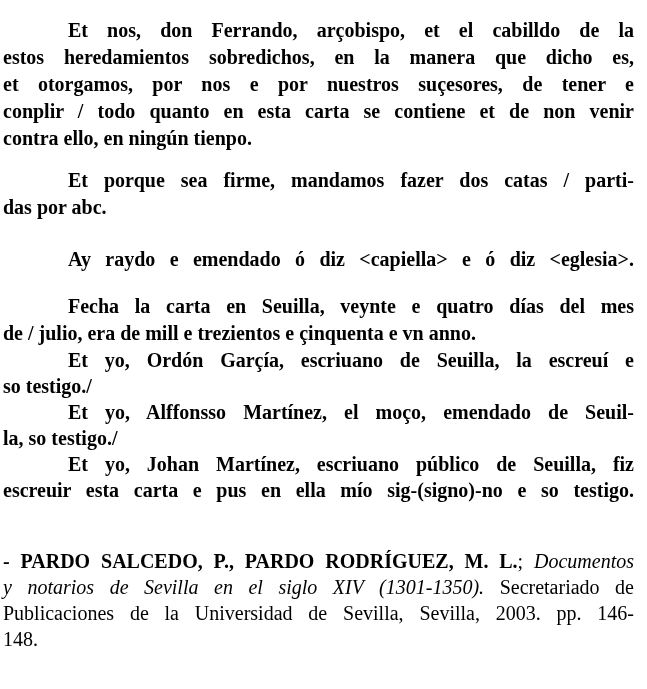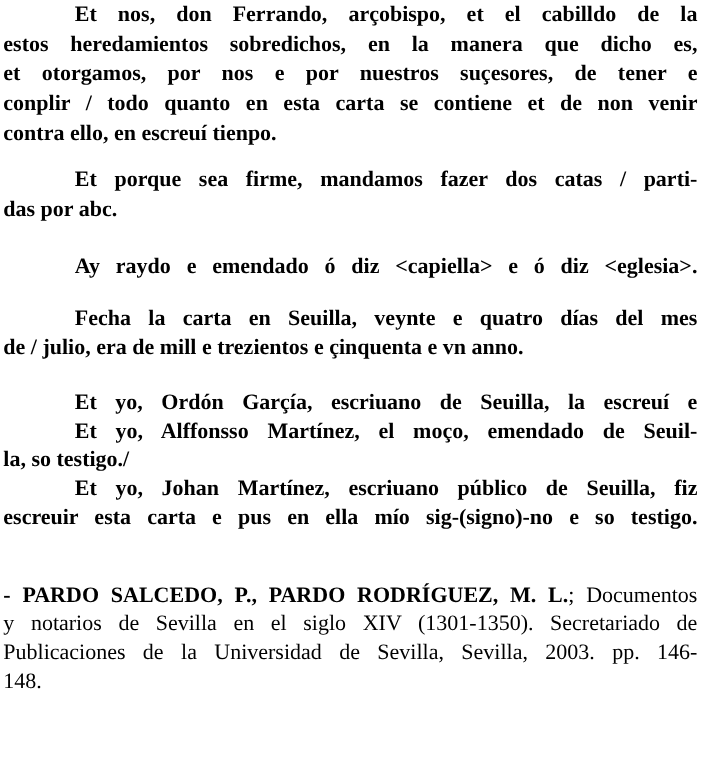--- a/index.html
+++ b/index.html
@@ -3,75 +3,76 @@
 <meta charset="utf-8">
 <style>
   * { margin: 0; padding: 0; box-sizing: border-box; }
   html, body {
     width: 647px; height: 689px;
     background: #ffffff;
     overflow: hidden;
   }
   .page {
     width: 643px; height: 689px;
-    padding: 0 9px 0 3px;
+    padding: 17px 9px 0 3px;
     font-family: "Liberation Serif", "DejaVu Serif", serif;
     font-weight: 700;
     font-size: 20px;
     color: #000000;
     overflow: hidden;
   }
   .para { margin: 0; }
   .line { line-height: 27px; }
   
   .j { text-align: justify; text-align-last: justify; }
   .ind { text-indent: 65px; }
   .p1 { margin-bottom: 15px; }
   .p2 { margin-bottom: 25px; }
   .p3 { margin-bottom: 20px; }
-  .p4 { margin-bottom: 23px; }
+  .p4 { }
   .witness .line { line-height: 26px; }
   .citation {
     margin-top: 45px;
     font-weight: 400;
   }
   .citation .line { line-height: 26px; }
   .cit-bold { font-weight: 700; }
-  .cit-italic { }
+  .cit-italic { font-style: italic; }
 </style>
 </head>
 <body>
 
 <div class="page">
 
   <div class="para p1">
     <div class="line j ind">Et nos, don Ferrando, arçobispo, et el cabilldo de la</div>
     <div class="line j">estos heredamientos sobredichos, en la manera que dicho es,</div>
     <div class="line j">et otorgamos, por nos e por nuestros suçesores, de tener e</div>
     <div class="line j">conplir / todo quanto en esta carta se contiene et de non venir</div>
-    <div class="line">contra ello, en escreuí tienpo.</div>
+    <div class="line">contra ello, en ningún tienpo.</div>
   </div>
 
   <div class="para p2">
     <div class="line j ind">Et porque sea firme, mandamos fazer dos catas / parti-</div>
     <div class="line">das por abc.</div>
   </div>
 
   <div class="para p3">
     <div class="line j ind">Ay raydo e emendado ó diz &lt;capiella&gt; e ó diz &lt;eglesia&gt;.</div>
   </div>
 
   <div class="para p4">
     <div class="line j ind">Fecha la carta en Seuilla, veynte e quatro días del mes</div>
     <div class="line">de / julio, era de mill e trezientos e çinquenta e vn anno.</div>
   </div>
 
   <div class="witness">
     <div class="para">
       <div class="line j ind">Et yo, Ordón Garçía, escriuano de Seuilla, la escreuí e</div>
+      <div class="line">so testigo./</div>
     </div>
     <div class="para">
       <div class="line j ind">Et yo, Alffonsso Martínez, el moço, emendado de Seuil-</div>
       <div class="line">la, so testigo./</div>
     </div>
     <div class="para">
       <div class="line j ind">Et yo, Johan Martínez, escriuano público de Seuilla, fiz</div>
       <div class="line j">escreuir esta carta e pus en ella mío sig-(signo)-no e so testigo.</div>
     </div>
   </div>

